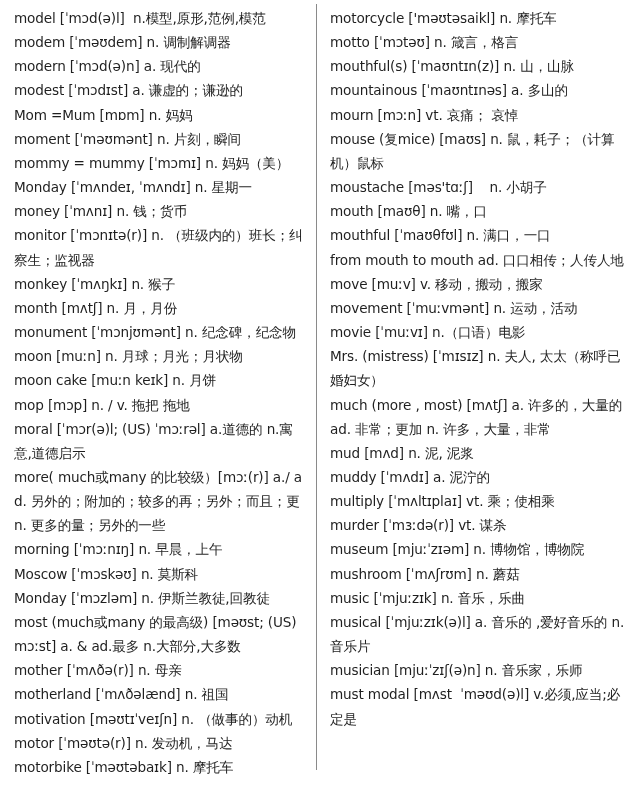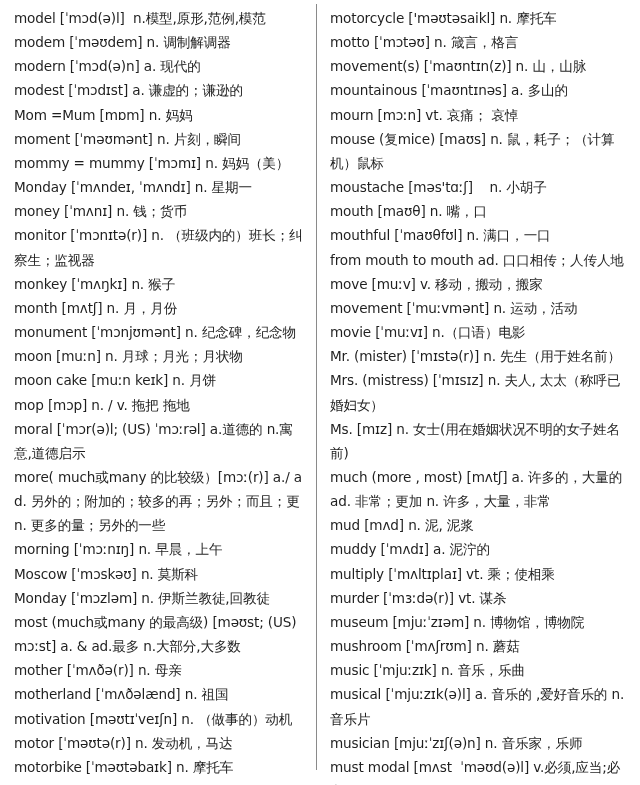--- a/index.html
+++ b/index.html
@@ -52,34 +52,32 @@
       <p class="entry"><span>mother [ˈmʌðə(r)] n. 母亲</span></p>
       <p class="entry"><span>motherland [ˈmʌðəlænd] n. 祖国</span></p>
       <p class="entry"><span>motivation [məʊtɪˈveɪʃn] n. （做事的）动机</span></p>
       <p class="entry"><span>motor [ˈməʊtə(r)] n. 发动机，马达</span></p>
       <p class="entry"><span>motorbike [ˈməʊtəbaɪk] n. 摩托车</span></p>
     </div>
   <div class="divider"></div>
   <div class="col col-right" id="col-right">
       <p class="entry"><span>motorcycle ['məʊtəsaikl] n. 摩托车</span></p>
       <p class="entry"><span>motto [ˈmɔtəʊ] n. 箴言，格言</span></p>
-      <p class="entry"><span>movement(s) [ˈmaʊntɪn(z)] n. 山，山脉</span></p>
+      <p class="entry"><span>mouthful(s) [ˈmaʊntɪn(z)] n. 山，山脉</span></p>
       <p class="entry"><span>mountainous [ˈmaʊntɪnəs] a. 多山的</span></p>
       <p class="entry"><span>mourn [mɔːn] vt. 哀痛； 哀悼</span></p>
       <p class="entry"><span>mouse (复mice) [maʊs] n. 鼠，耗子；（计算机）鼠标</span></p>
       <p class="entry"><span>moustache [məs'tɑːʃ]    n. 小胡子</span></p>
       <p class="entry"><span>mouth [maʊθ] n. 嘴，口</span></p>
       <p class="entry"><span>mouthful [ˈmaʊθfʊl] n. 满口，一口</span></p>
       <p class="entry"><span>from mouth to mouth ad. 口口相传；人传人地</span></p>
       <p class="entry"><span>move [muːv] v. 移动，搬动，搬家</span></p>
       <p class="entry"><span>movement [ˈmuːvmənt] n. 运动，活动</span></p>
       <p class="entry"><span>movie [ˈmuːvɪ] n.（口语）电影</span></p>
-      <p class="entry"><span>Mr. (mister) [ˈmɪstə(r)] n. 先生（用于姓名前）</span></p>
       <p class="entry"><span>Mrs. (mistress) [ˈmɪsɪz] n. 夫人, 太太（称呼已婚妇女）</span></p>
-      <p class="entry"><span>Ms. [mɪz] n. 女士(用在婚姻状况不明的女子姓名前)</span></p>
       <p class="entry"><span>much (more , most) [mʌtʃ] a. 许多的，大量的 ad. 非常；更加 n. 许多，大量，非常</span></p>
       <p class="entry"><span>mud [mʌd] n. 泥, 泥浆</span></p>
       <p class="entry"><span>muddy [ˈmʌdɪ] a. 泥泞的</span></p>
       <p class="entry"><span>multiply [ˈmʌltɪplaɪ] vt. 乘；使相乘</span></p>
       <p class="entry"><span>murder [ˈmɜːdə(r)] vt. 谋杀</span></p>
       <p class="entry"><span>museum [mjuːˈzɪəm] n. 博物馆，博物院</span></p>
       <p class="entry"><span>mushroom [ˈmʌʃrʊm] n. 蘑菇</span></p>
       <p class="entry"><span>music [ˈmjuːzɪk] n. 音乐，乐曲</span></p>
       <p class="entry"><span>musical [ˈmjuːzɪk(ə)l] a. 音乐的 ,爱好音乐的 n. 音乐片</span></p>
       <p class="entry"><span>musician [mjuːˈzɪʃ(ə)n] n. 音乐家，乐师</span></p>

